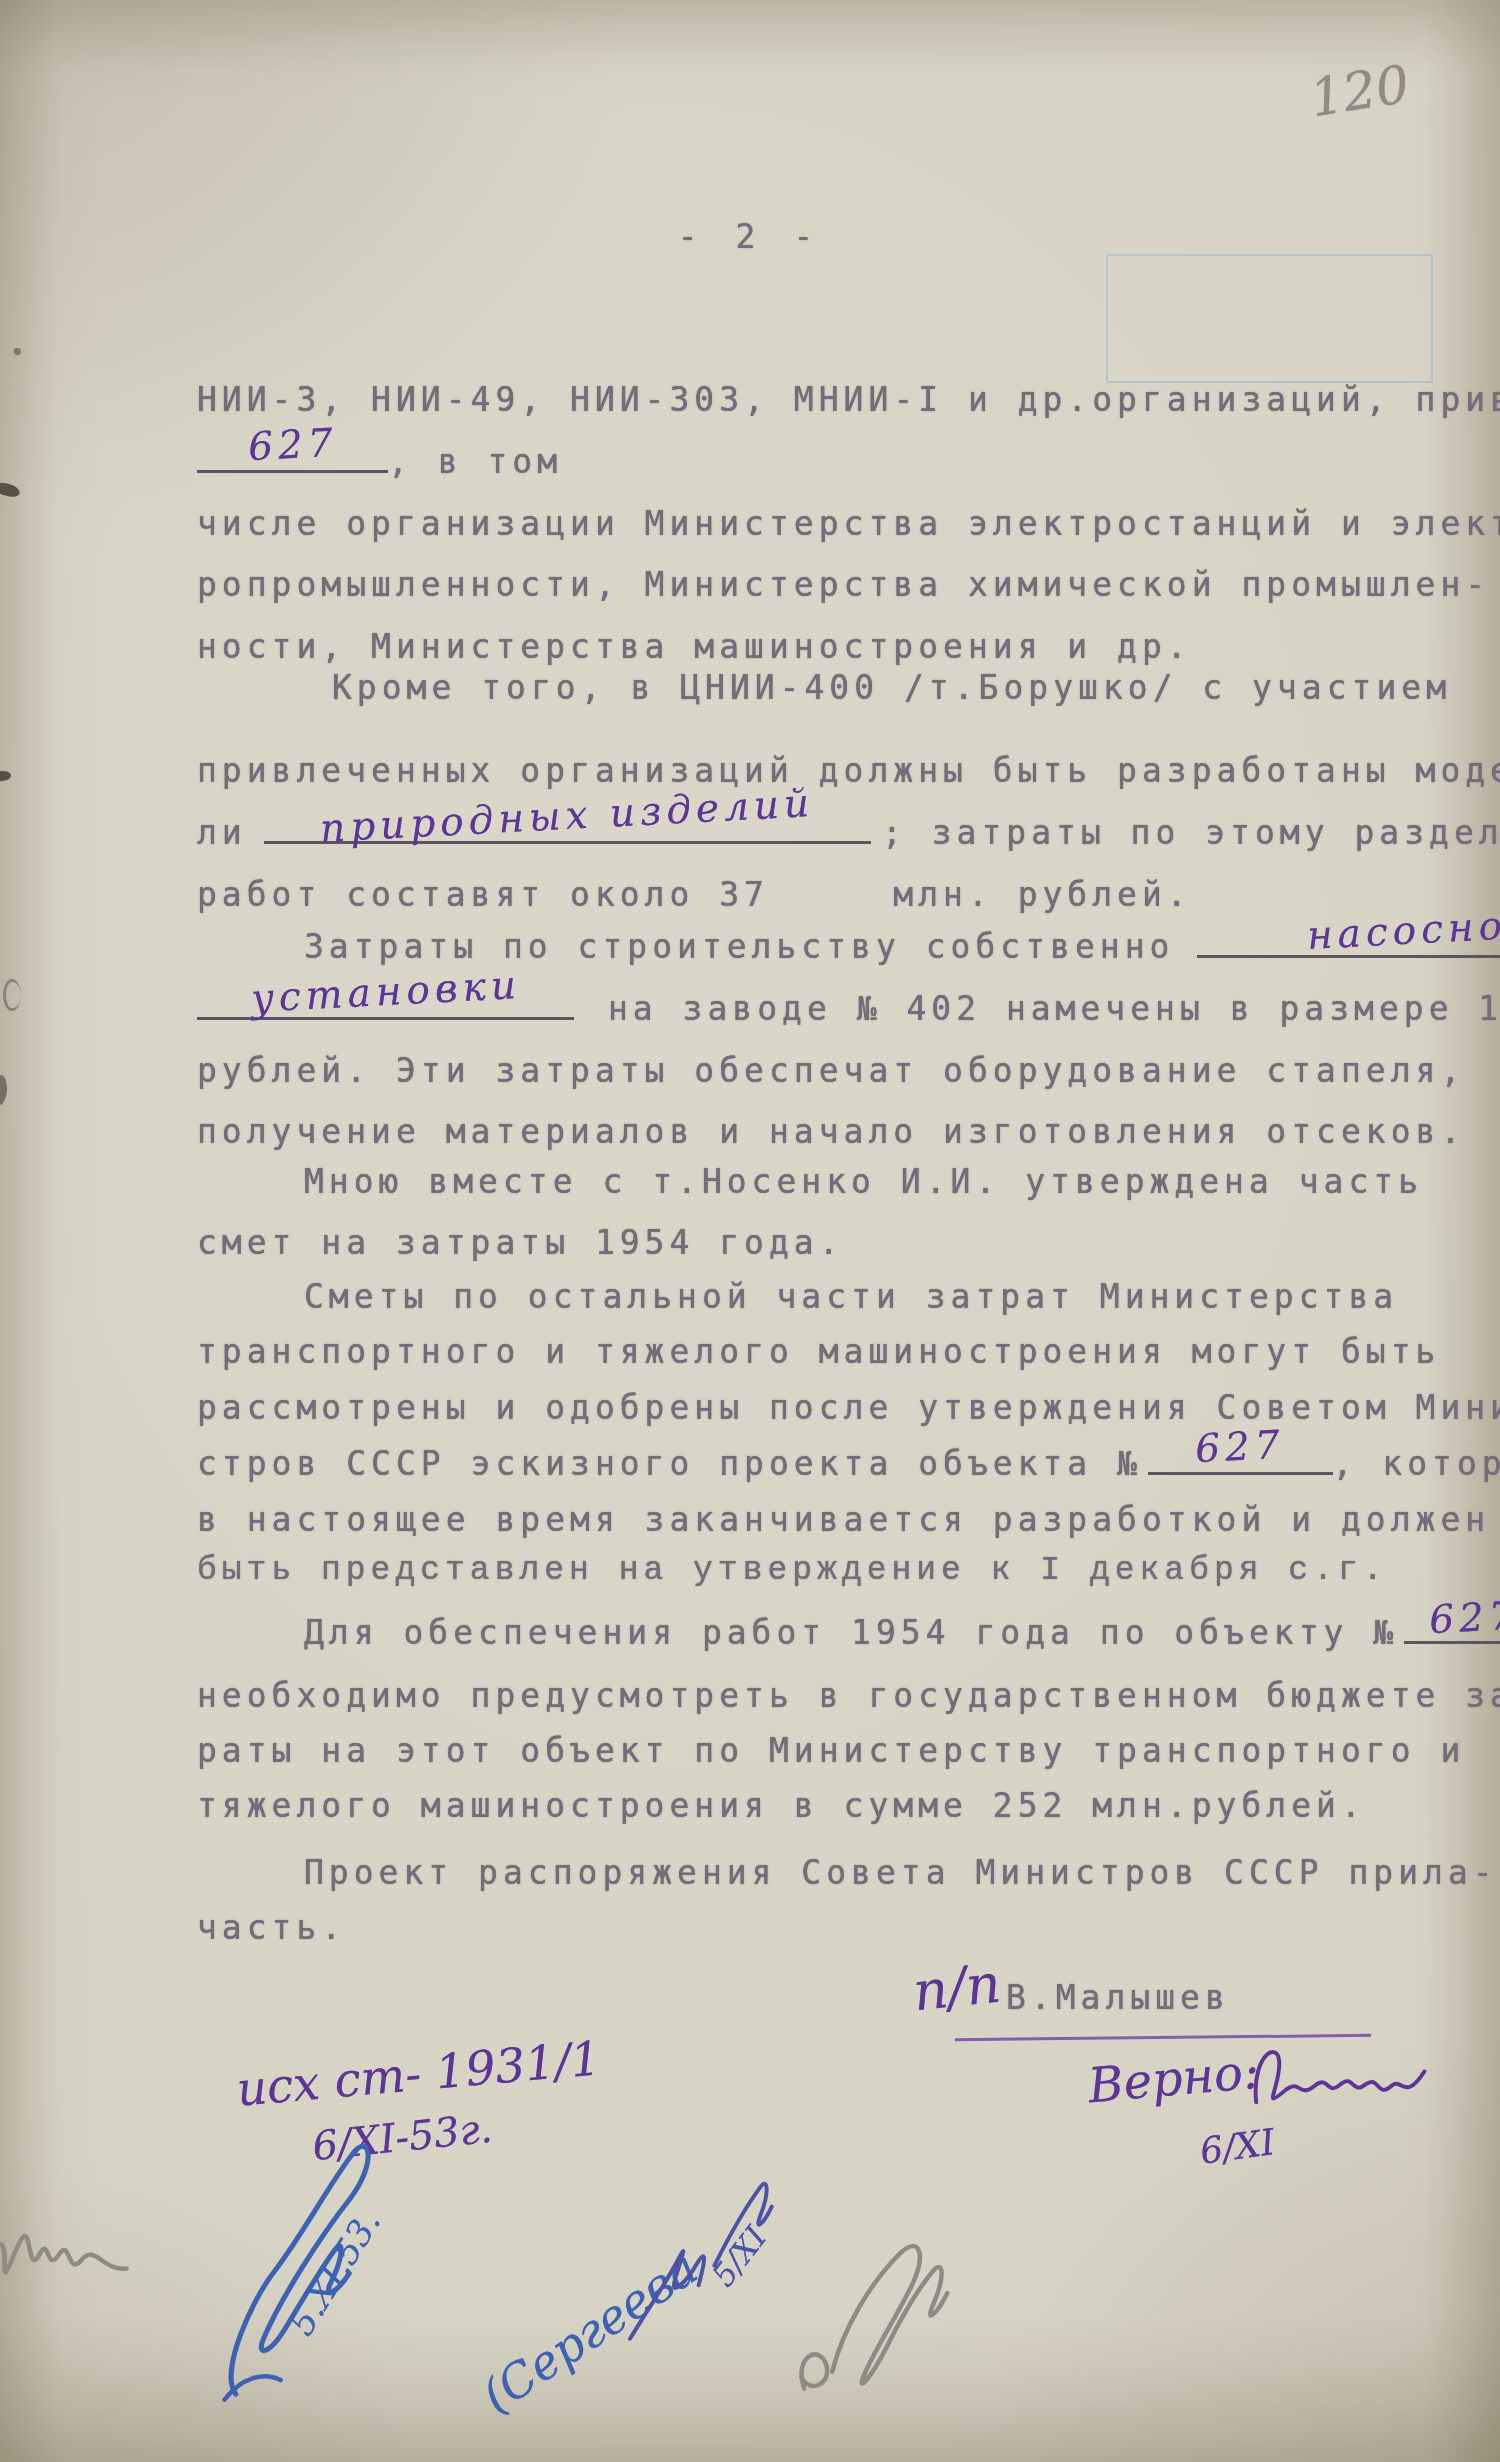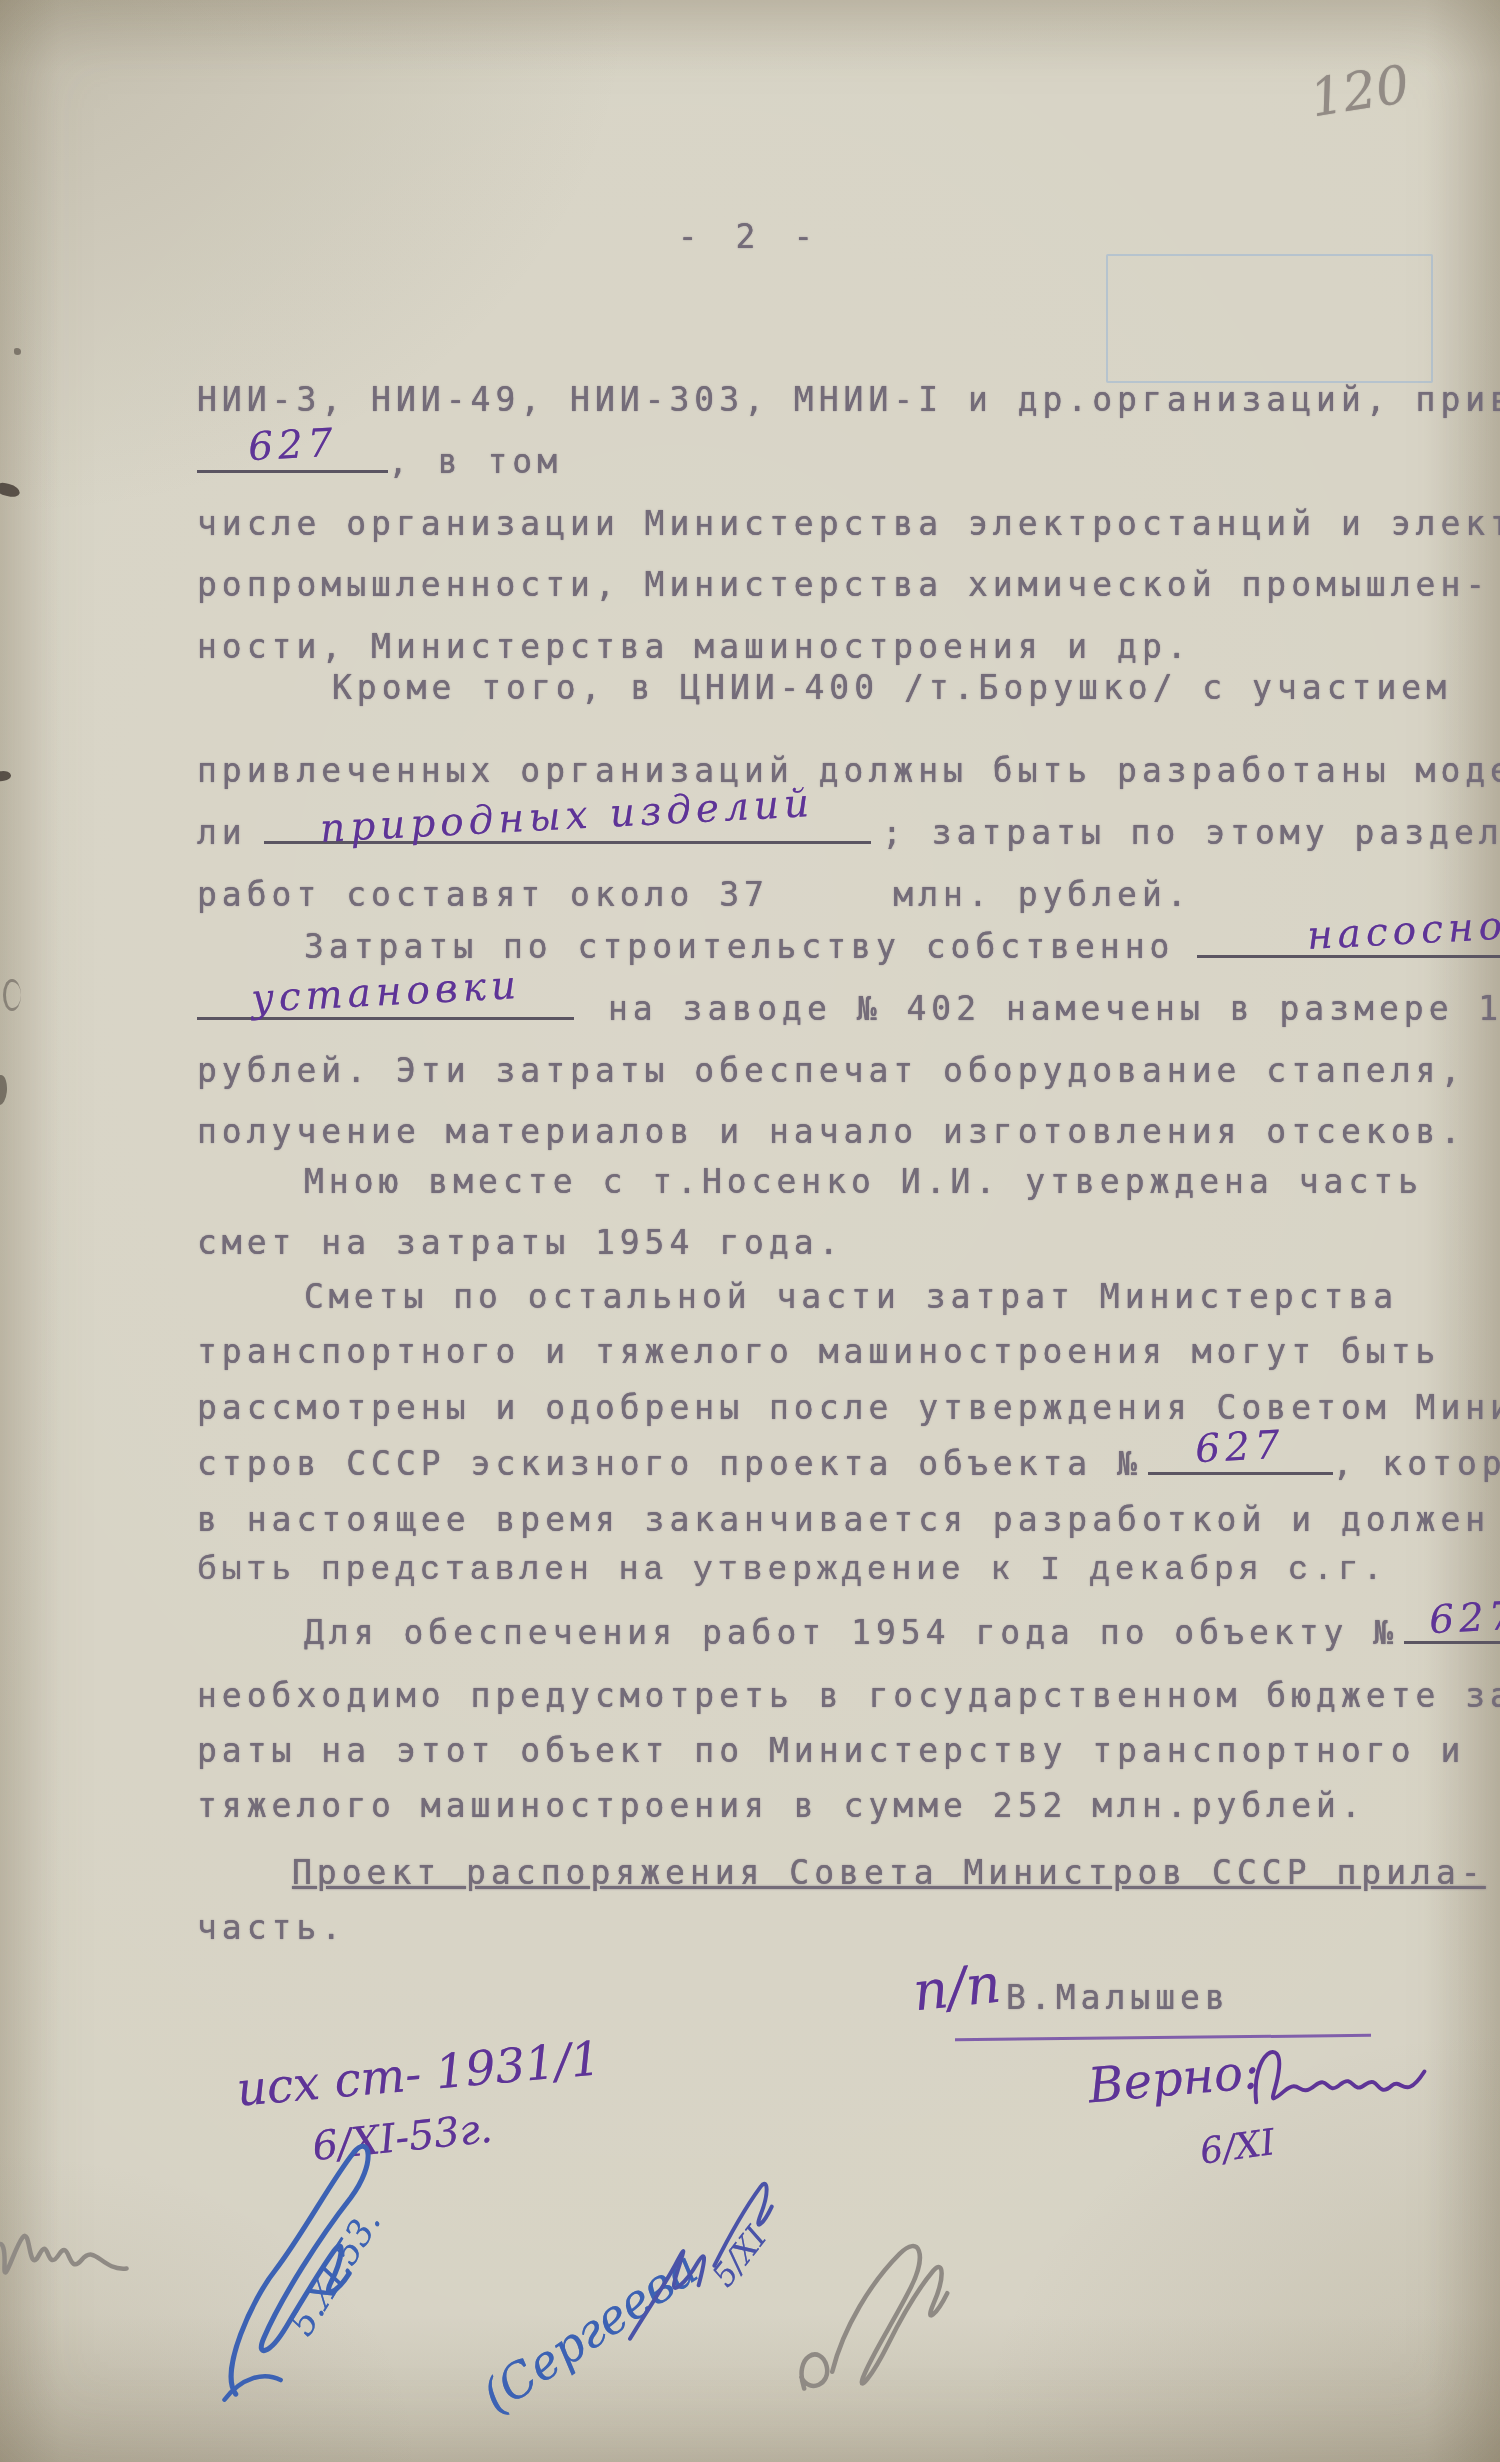--- a/index.html
+++ b/index.html
@@ -80,21 +80,21 @@
   <div class="tl" style="left:197px;top:1388px;">рассмотрены и одобрены после утверждения Советом Мини-</div>
   <div class="tl" style="left:197px;top:1444px;"><span>стров СССР эскизного проекта объекта №</span><span class="blank" style="width:185px;margin-left:5.6px;"><span class="hw hw-big">627</span></span><span>, который</span></div>
   <div class="tl" style="left:197px;top:1500px;">в настоящее время заканчивается разработкой и должен</div>
   <div class="tl" style="left:197px;top:1552px;font-family:Liberation Mono, monospace;">быть представлен на утверждение к I декабря с.г.</div>
 
   <div class="tl" style="left:304px;top:1613px;"><span>Для обеспечения работ 1954 года по объекту №</span><span class="blank" style="width:141px;margin-left:5.6px;"><span class="hw hw-big" style="bottom:1.1px;">627</span></span></div>
   <div class="tl" style="left:197px;top:1676px;">необходимо предусмотреть в государственном бюджете зат-</div>
   <div class="tl" style="left:197px;top:1731px;">раты на этот объект по Министерству транспортного и</div>
   <div class="tl" style="left:197px;top:1786px;">тяжелого машиностроения в сумме 252 млн.рублей.</div>
 
-  <div class="tl" style="left:292px;top:1853px;text-decoration:underline;">Проект распоряжения Совета Министров СССР прила-</div>
+  <div class="tl" style="left:304px;top:1853px;">Проект распоряжения Совета Министров СССР прила-</div>
   <div class="tl" style="left:197px;top:1908px;">часть.</div>
 
   <div class="abs hw" style="left:913px;top:1956px;font-size:54px;transform:rotate(-6deg);">п/п</div>
   <div class="tl" style="left:1006px;top:1978px;">В.Малышев</div>
   <div class="abs" style="left:955px;top:2036px;width:416px;height:2.8px;background:#6a41a4;transform:rotate(-0.6deg);opacity:.8;"></div>
   <div class="abs hw" style="left:1088px;top:2050px;font-size:48px;transform:rotate(-5deg);">Верно:</div>
   <svg class="abs" style="left:1245px;top:2018px;" width="185" height="107" viewBox="0 0 330 190">
     <path d="M20 150 C 10 60, 70 30, 60 95 C 55 135, 35 160, 70 130 C 100 105, 95 145, 125 120 C 150 100, 145 140, 170 118 C 195 98, 190 138, 215 118 C 240 100, 235 145, 262 120 C 280 105, 285 150, 320 95" fill="none" stroke="#5e3497" stroke-width="7" stroke-linecap="round"></path>
   </svg>
   <div class="abs hw" style="left:1200px;top:2126px;font-size:36px;transform:rotate(-8deg);">6/XI</div>

